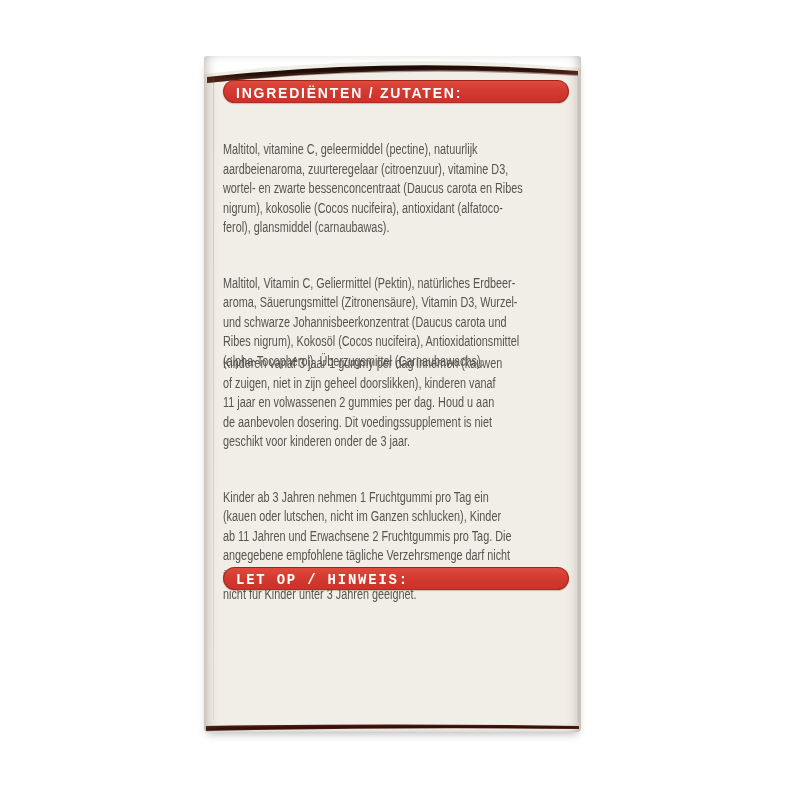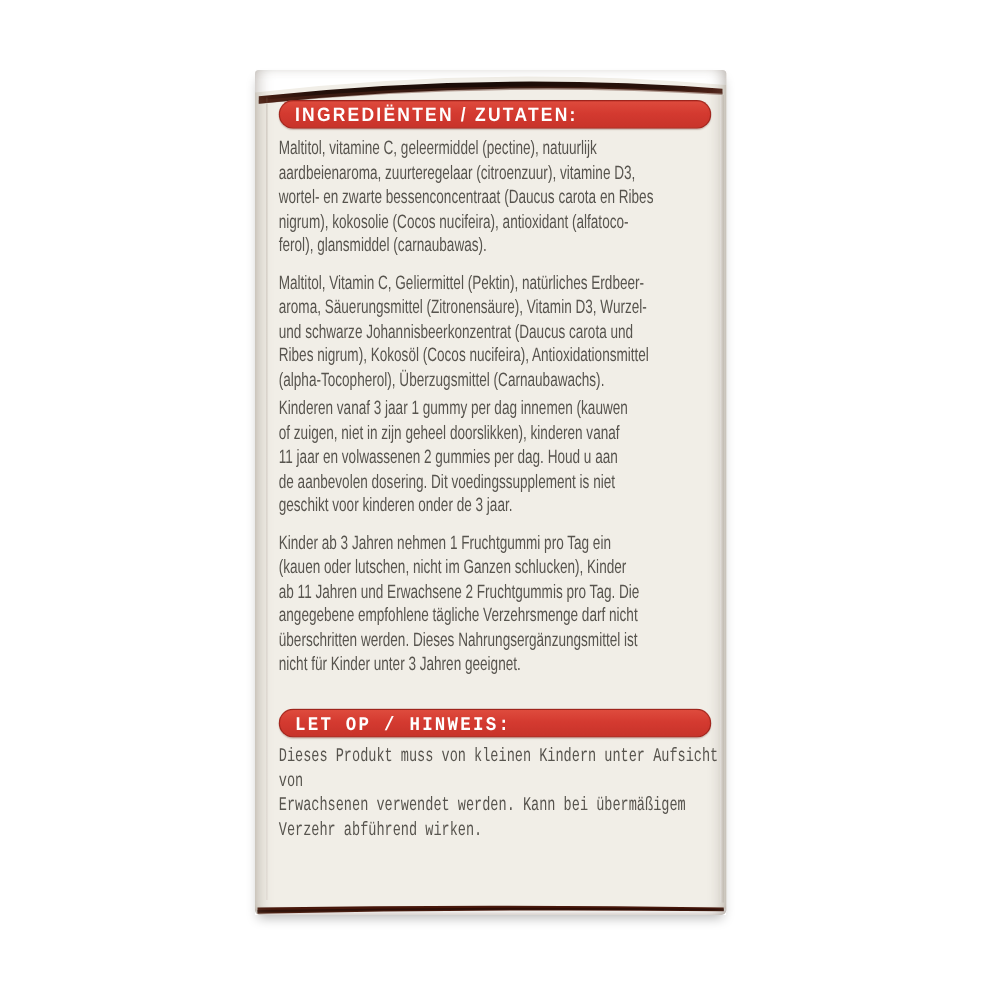--- a/index.html
+++ b/index.html
@@ -82,21 +82,21 @@
   .para{
     white-space:pre-line;
     color:var(--body-text);
     font-size:15.5px;
     line-height:19.5px;
     width:505px;
     transform:scaleX(0.70);
     transform-origin:0 0;
     margin-bottom:0;
   }
-  .para-wrap{ overflow:visible; }
+  .para-wrap{ overflow:visible;margin-top:36px; }
   .para-wrap.first{ margin-bottom:10px; }
   
 </style>
 </head>
 <body>
 
 <div class="product-box">
 
   <svg class="lid-seam" viewBox="0 0 377 30" preserveAspectRatio="none" aria-hidden="true">
     <defs>
@@ -152,25 +152,20 @@
 angegebene empfohlene tägliche Verzehrsmenge darf nicht
 überschritten werden. Dieses Nahrungsergänzungsmittel ist
 nicht für Kinder unter 3 Jahren geeignet.</p>
     </div>
   </div>
 
   <div class="section section-warning">
     <div class="banner">
       <span class="banner-label">LET OP / HINWEIS:</span>
     </div>
-    <div class="para-wrap">
-      <p class="para">Dieses Produkt muss von kleinen Kindern unter Aufsicht von
-Erwachsenen verwendet werden. Kann bei übermäßigem
-Verzehr abführend wirken.</p>
-    </div>
   </div>
 
   <svg class="bottom-edge" viewBox="0 0 377 10" preserveAspectRatio="none" aria-hidden="true">
     <rect x="0" y="0" width="377" height="10" fill="#f1eee7"></rect>
     <path d="M0,7 Q188,3 377,5 L377,10 H0 Z" fill="#ffffff"></path>
     <path d="M2,4 Q188,1 375,4 L375,7 Q188,5 2,9 Z" fill="#4a1a0e"></path>
     <path d="M2,6 Q188,3 375,5 L375,6.5 Q188,4.5 2,8 Z" fill="#230c06" opacity="0.7"></path>
   </svg>
 
   <div class="crease-left"></div>

